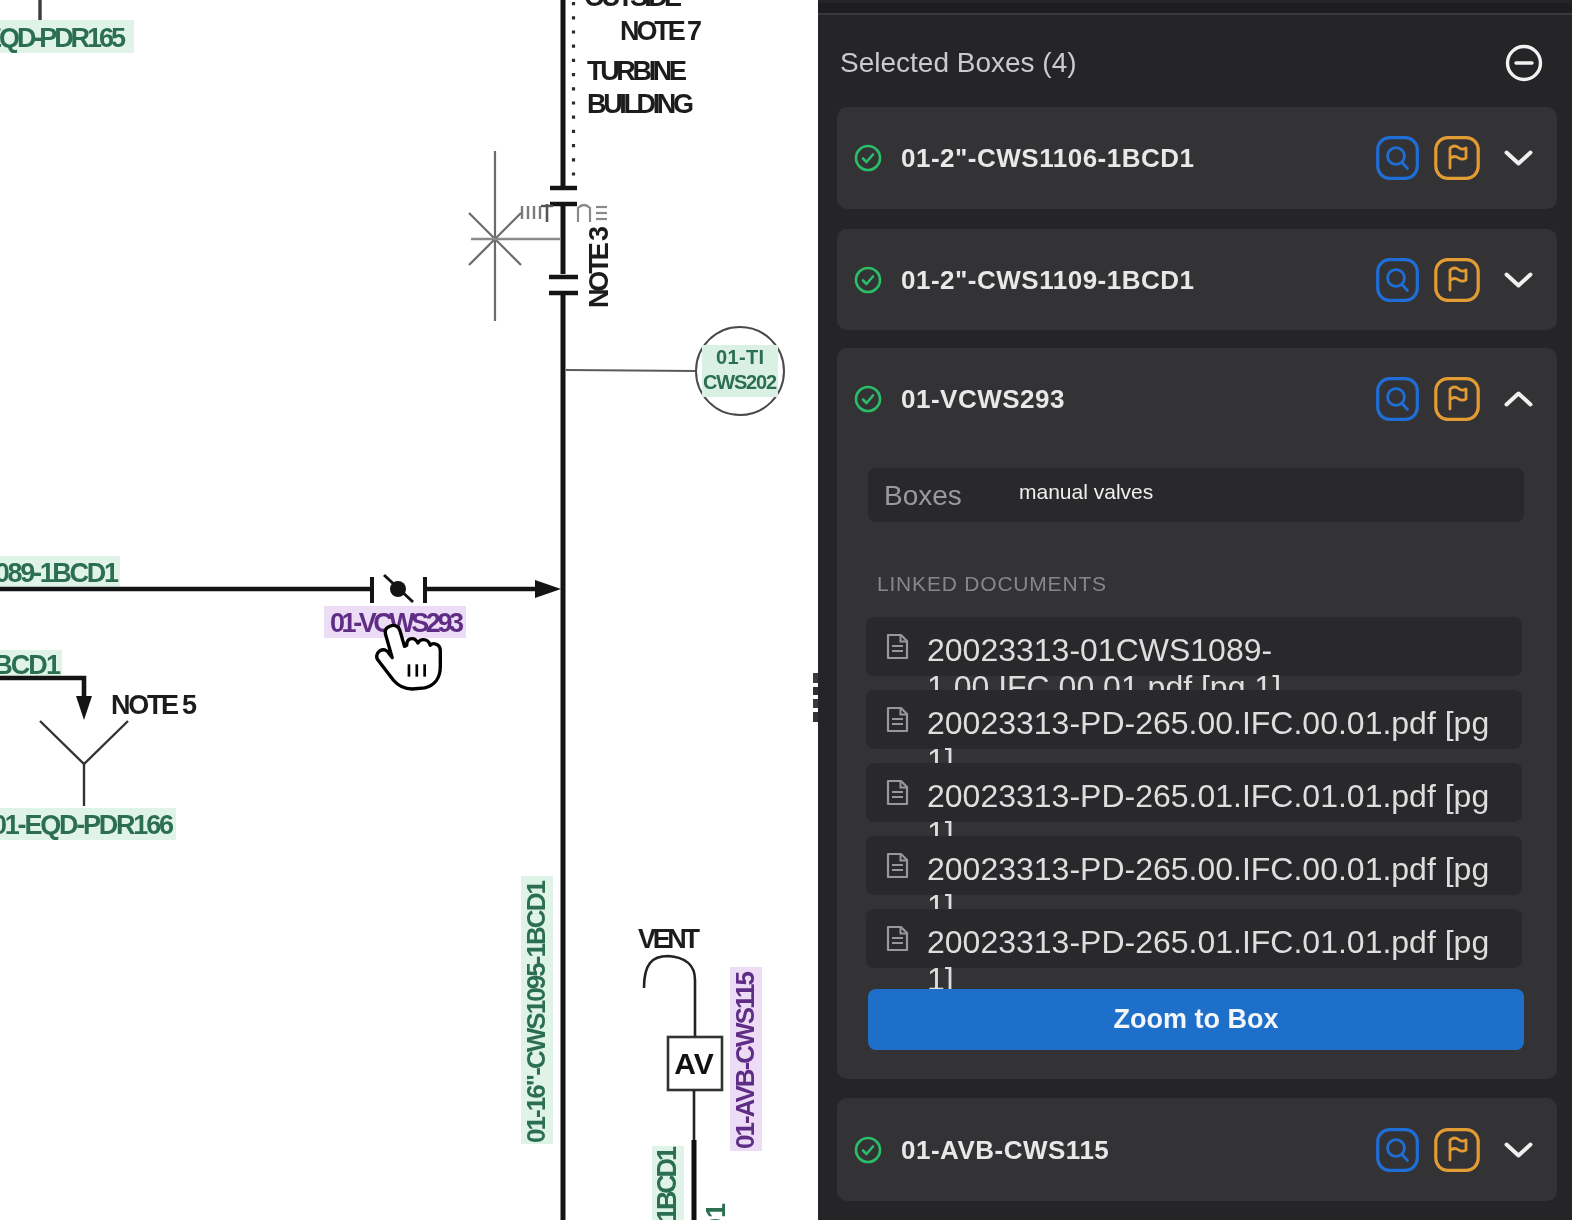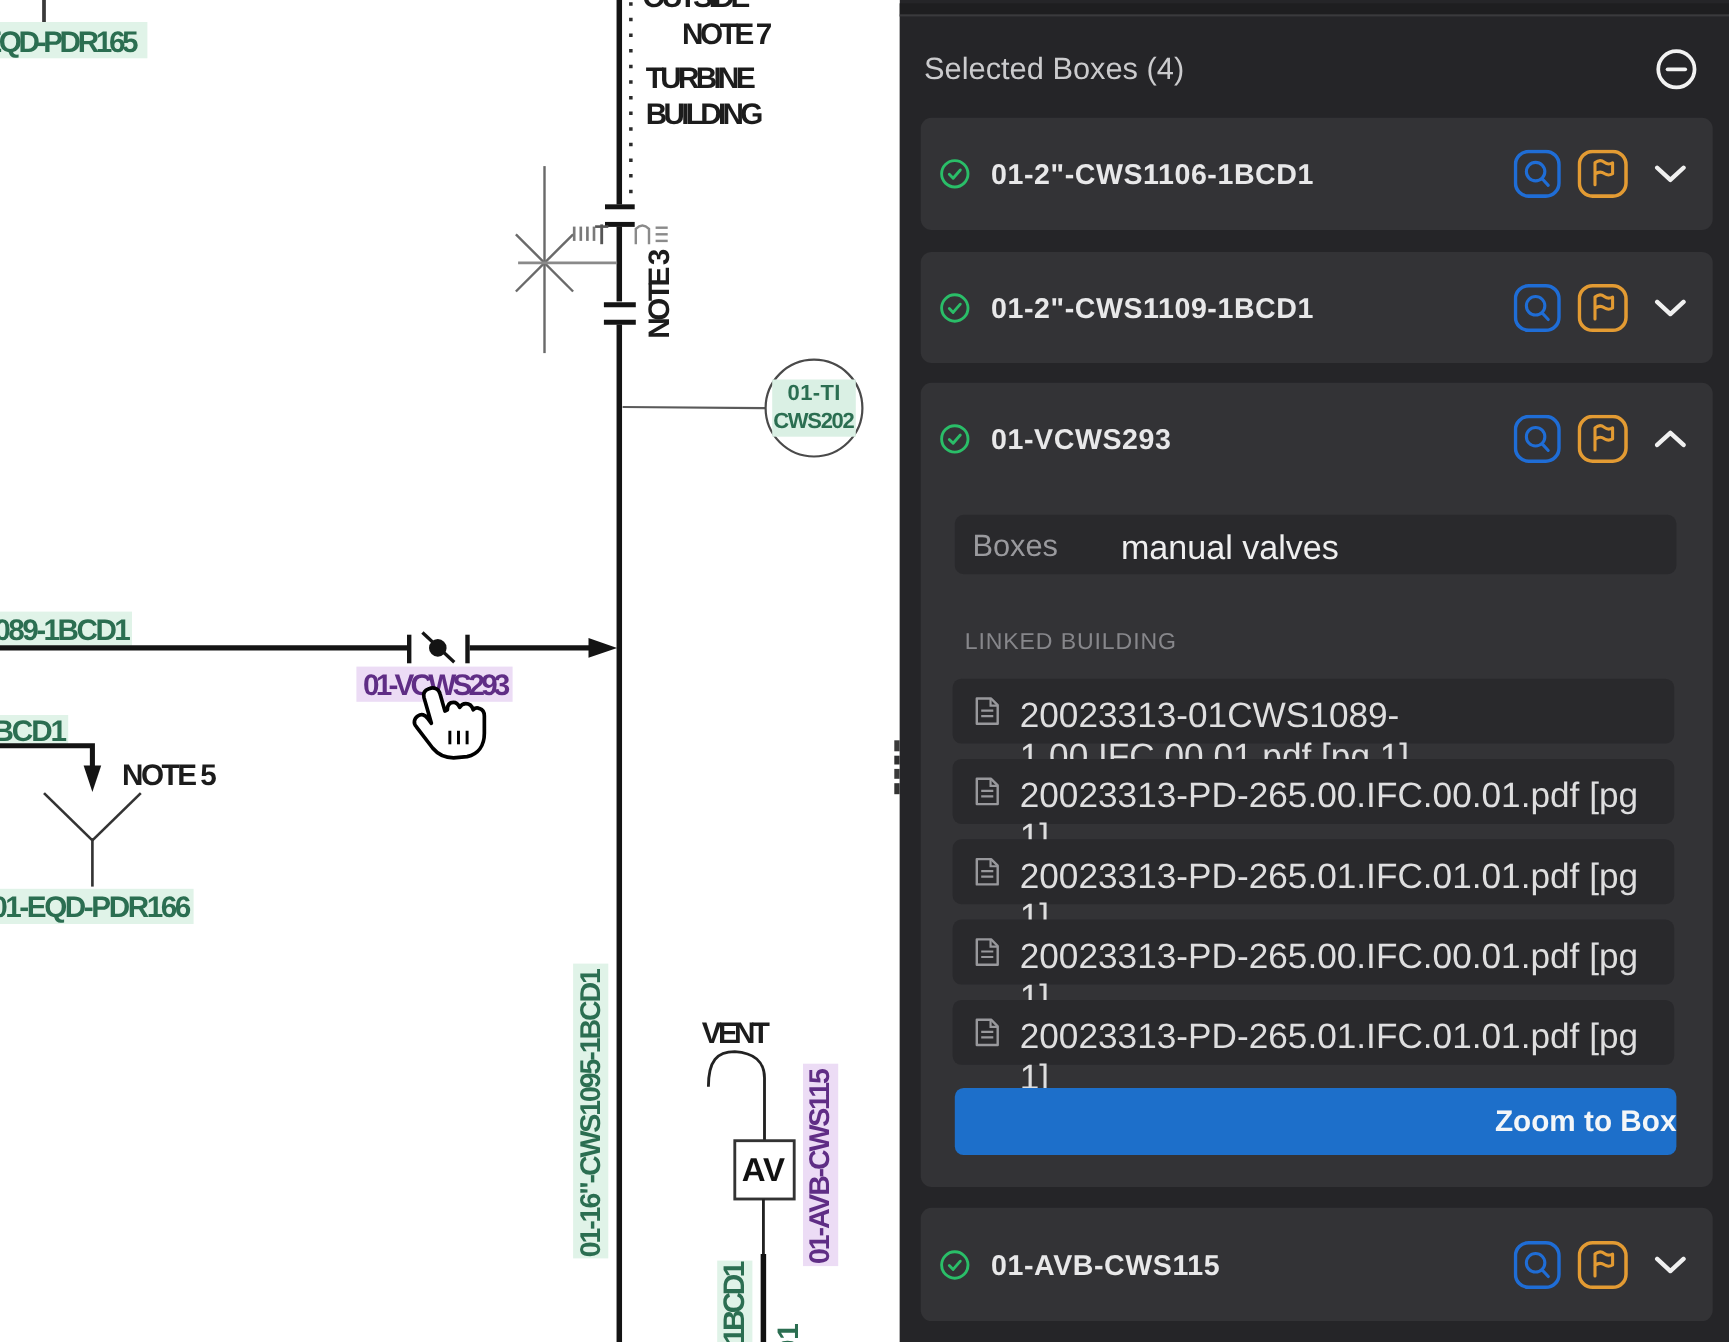--- a/index.html
+++ b/index.html
@@ -291,24 +291,24 @@
       </svg>
 
 <svg style="position:absolute;left:667px;top:43px" width="29" height="17" viewBox="0 0 29 17">
         <path d="M 2.5 13.5 L 14.5 2.5 L 26.5 13.5" fill="none" stroke="#f0f0f0" stroke-width="4" stroke-linecap="round" stroke-linejoin="round"></path>
       </svg>
 
 <div class="inner" style="left:31px;top:120px;width:656px;height:54px">
 
 <div style="position:absolute;left:16px;top:12px;font-size:28px;color:#9a9a9e">Boxes</div>
 
-<div style="position:absolute;left:151px;top:12px;font-size:31px;color:#efefef">manual valves</div>
-</div>
-
-<div style="position:absolute;left:40px;top:224px;font-size:21px;color:#87878b;letter-spacing:0.8px">LINKED BUILDING</div>
+<div style="position:absolute;left:151px;top:12px;font-size:21px;color:#efefef">manual valves</div>
+</div>
+
+<div style="position:absolute;left:40px;top:224px;font-size:21px;color:#87878b;letter-spacing:0.8px">LINKED DOCUMENTS</div>
 
 <div class="inner" style="left:29px;top:269px;width:656px;height:59px">
 
 <svg style="position:absolute;left:20px;top:16px" width="23" height="27" viewBox="0 0 23 27">
           <path d="M 2 2 L 15 2 L 21 8 L 21 25 L 2 25 Z" fill="none" stroke="#98989c" stroke-width="2.2" stroke-linejoin="round"></path>
           <path d="M 14.5 2.5 L 14.5 8.5 L 20.5 8.5" fill="none" stroke="#98989c" stroke-width="2"></path>
           <line x1="6" y1="13" x2="17" y2="13" stroke="#98989c" stroke-width="2"></line>
           <line x1="6" y1="18" x2="17" y2="18" stroke="#98989c" stroke-width="2"></line>
         </svg>
 
@@ -356,21 +356,21 @@
 <svg style="position:absolute;left:20px;top:16px" width="23" height="27" viewBox="0 0 23 27">
           <path d="M 2 2 L 15 2 L 21 8 L 21 25 L 2 25 Z" fill="none" stroke="#98989c" stroke-width="2.2" stroke-linejoin="round"></path>
           <path d="M 14.5 2.5 L 14.5 8.5 L 20.5 8.5" fill="none" stroke="#98989c" stroke-width="2"></path>
           <line x1="6" y1="13" x2="17" y2="13" stroke="#98989c" stroke-width="2"></line>
           <line x1="6" y1="18" x2="17" y2="18" stroke="#98989c" stroke-width="2"></line>
         </svg>
 
 <div class="doctext" style="top:15px">20023313-PD-265.01.IFC.01.01.pdf [pg 1]</div>
 </div>
 
-<div style="position:absolute;left:31px;top:641px;width:656px;height:61px;background:#1d6fca;border-radius:8px;text-align:right;line-height:61px;font-size:27px;font-weight:bold;color:#f4f6f8">Zoom to Box</div>
+<div style="position:absolute;left:31px;top:641px;width:656px;height:61px;background:#1d6fca;border-radius:8px;text-align:center;line-height:61px;font-size:27px;font-weight:bold;color:#f4f6f8">Zoom to Box</div>
 </div>
 
 <div class="card" style="top:1095px;height:103px">
 
 <svg style="position:absolute;left:17px;top:38px" width="28" height="28" viewBox="0 0 28 28">
         <circle cx="14" cy="14" r="12" fill="none" stroke="#2abe68" stroke-width="2.6"></circle>
         <path d="M 9 14.5 L 12.5 18 L 19 10.5" fill="none" stroke="#2abe68" stroke-width="2.6" stroke-linecap="round" stroke-linejoin="round"></path>
       </svg>
 
 <div class="title" style="top:37px">01-AVB-CWS115</div>

